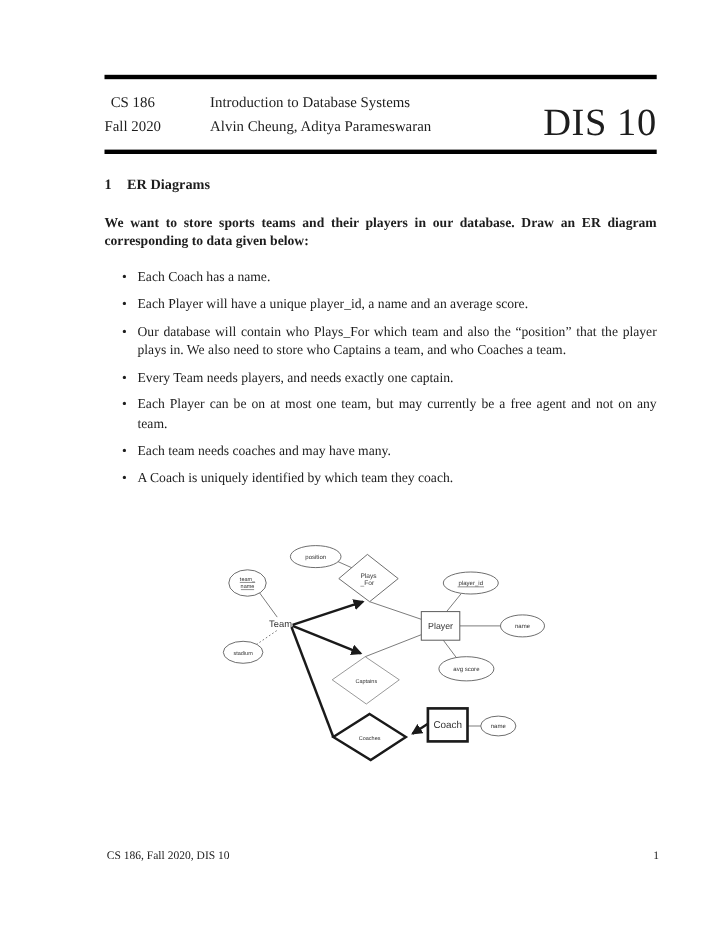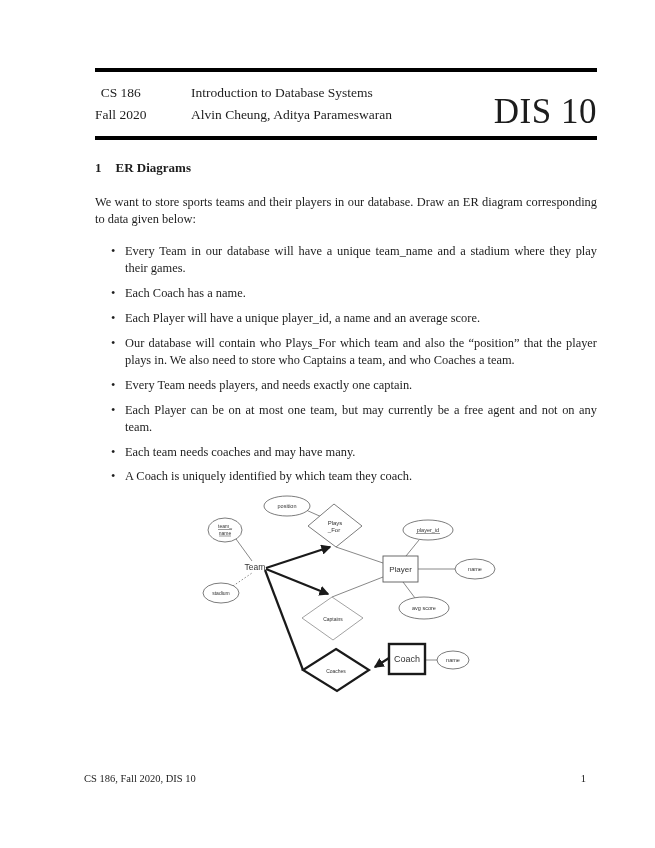--- a/index.html
+++ b/index.html
@@ -16,40 +16,40 @@
   .rule-bottom{top:136px;}
 
   .hdr{position:absolute;left:95px;top:78px;width:502px;height:56px;}
   .hdr-col-left{position:absolute;left:0;top:4px;font-size:13.5px;line-height:22px;text-align:center;}
   .hdr-col-mid{position:absolute;left:96px;top:4px;font-size:13.5px;line-height:22px;}
   .hdr-doclabel{position:absolute;right:0;bottom:2px;font-size:35px;letter-spacing:0.5px;}
 
   .section-heading{position:absolute;left:95px;top:160px;width:502px;font-size:13px;font-weight:700;}
   .section-heading .sec-num{margin-right:14px;}
 
-  .intro{position:absolute;left:95px;top:194px;width:502px;font-size:12.4px;line-height:17.3px;text-align:justify;}
+  .intro{position:absolute;left:95px;top:194px;width:502px;font-size:12.4px;line-height:17.3px;text-align:justify;font-weight:bold;}
 
   .bullets{position:absolute;left:95px;top:243px;width:502px;margin:0;padding:0;list-style:none;}
   .bullets li{
     position:relative;
     padding-left:30px;
     margin-bottom:7.5px;
     font-size:12.4px;line-height:17.3px;text-align:justify;
   }
   .bullets li::before{
     content:"•";
     position:absolute;left:16px;top:0;
     font-size:12.4px;
   }
 
   .diagram-wrap{position:absolute;left:196px;top:485px;width:310px;height:222px;}
   .diagram-wrap svg{display:block;}
   .er-text{font-family:"Liberation Sans","DejaVu Sans",sans-serif;fill:#333;}
 
-  .footer{position:absolute;left:84px;top:773px;width:502px;font-size:10.5px;color:#222;text-align:center;}
+  .footer{position:absolute;left:97px;top:773px;width:502px;font-size:10.5px;color:#222;text-align:center;}
   .footer .footer-left{float:left;}
   .footer .footer-page{float:right;}
 </style>
 </head>
 <body>
 
 <div class="rule rule-top"></div>
 
 <div class="hdr">
   <div class="hdr-col-left">
@@ -65,21 +65,20 @@
 
 <div class="rule rule-bottom"></div>
 
 <div class="section-heading">
   <span class="sec-num">1</span><span>ER Diagrams</span>
 </div>
 
 <div class="intro">We want to store sports teams and their players in our database. Draw an ER diagram corresponding to data given below:</div>
 
 <ul class="bullets">
-  <li>Every Team in our database will have a unique team_name and a stadium where they play their games.</li>
   <li>Each Coach has a name.</li>
   <li>Each Player will have a unique player_id, a name and an average score.</li>
   <li>Our database will contain who Plays_For which team and also the “position” that the player plays in. We also need to store who Captains a team, and who Coaches a team.</li>
   <li>Every Team needs players, and needs exactly one captain.</li>
   <li>Each Player can be on at most one team, but may currently be a free agent and not on any team.</li>
   <li>Each team needs coaches and may have many.</li>
   <li>A Coach is uniquely identified by which team they coach.</li>
 </ul>
 
 <div class="diagram-wrap">

